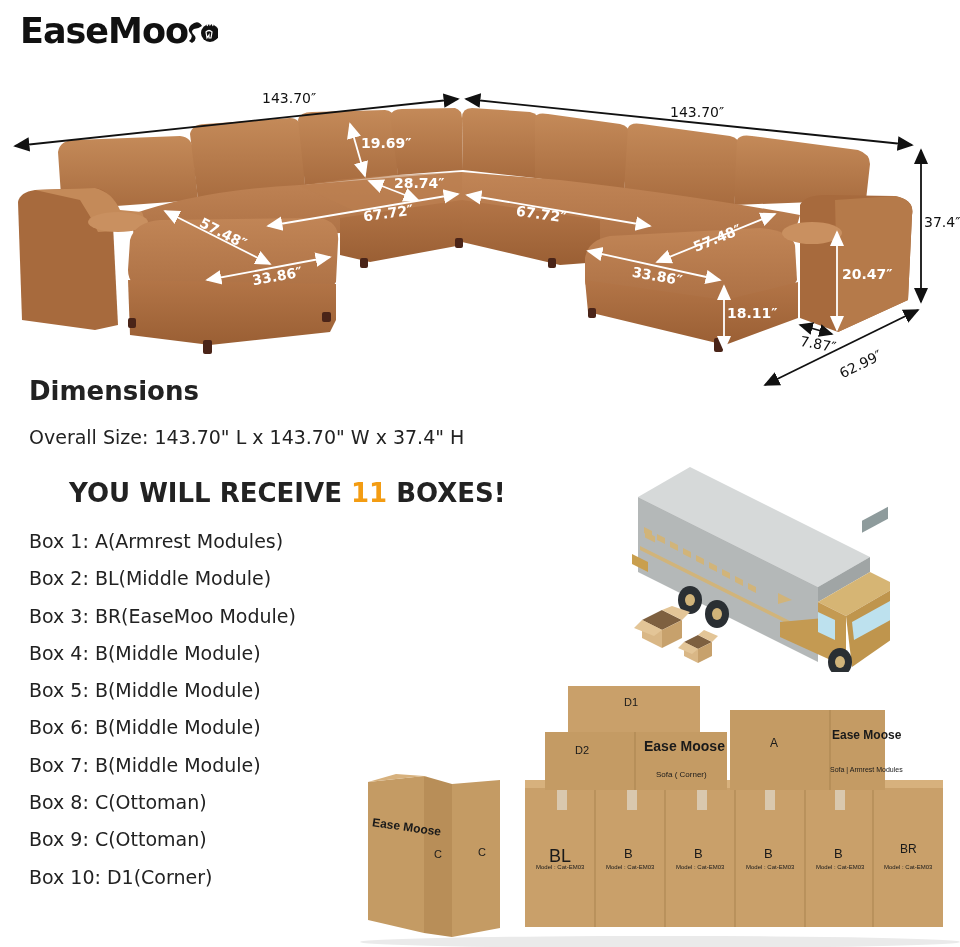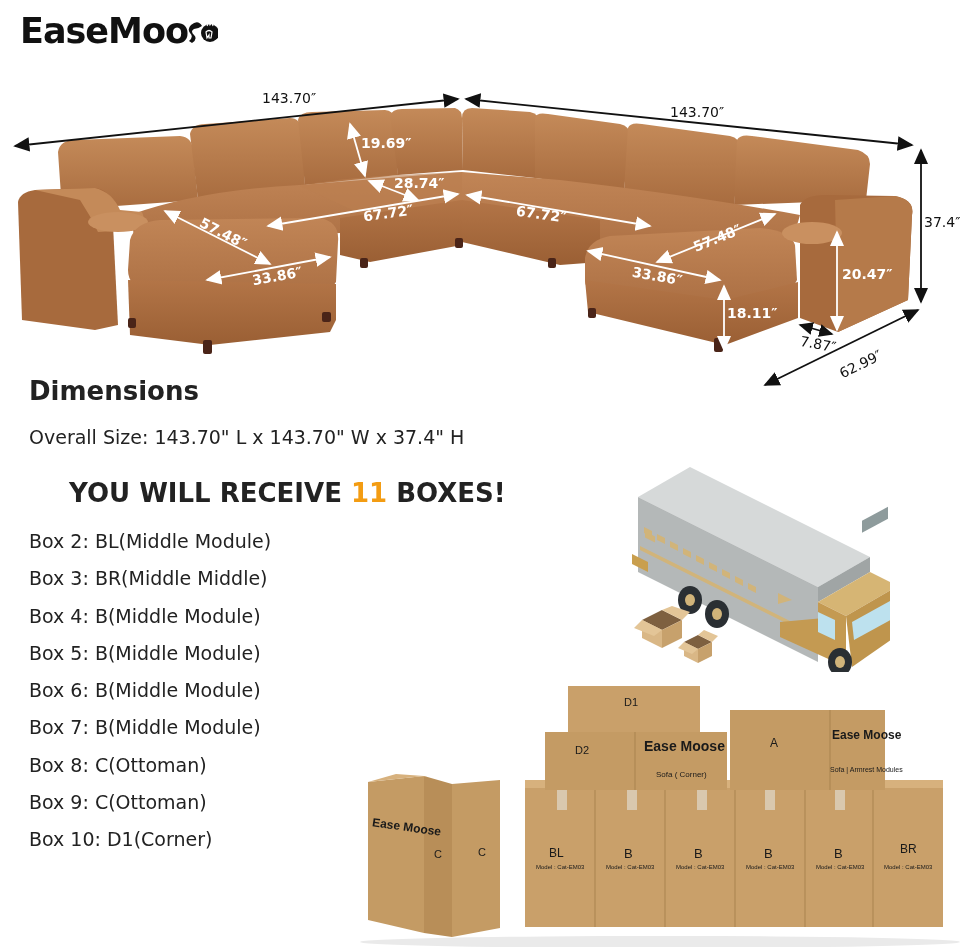--- a/index.html
+++ b/index.html
@@ -137,22 +137,23 @@
   <span class="dim-label light" style="left:632px; top:180px; transform:rotate(10deg);">33.86″</span>
   <span class="dim-label light" style="left:842px; top:178px;">20.47″</span>
   <span class="dim-label light" style="left:727px; top:217px;">18.11″</span>
 </div>
 
 <div class="section-title">Dimensions</div>
 <div class="overall">Overall Size: 143.70" L x 143.70" W x 37.4" H</div>
 <div class="receive"><span>YOU WILL RECEIVE </span><span class="count">11</span><span> BOXES!</span></div>
 
 <ul class="box-list">
+  <li>Box 1: A(Armrest Modules)</li>
   <li>Box 2: BL(Middle Module)</li>
-  <li>Box 3: BR(Middle Middle)</li>
+  <li>Box 3: BR(EaseMoo Module)</li>
   <li>Box 4: B(Middle Module)</li>
   <li>Box 5: B(Middle Module)</li>
   <li>Box 6: B(Middle Module)</li>
   <li>Box 7: B(Middle Module)</li>
   <li>Box 8: C(Ottoman)</li>
   <li>Box 9: C(Ottoman)</li>
   <li>Box 10: D1(Corner)</li>
 </ul>
 
 <div class="truck-wrap">
@@ -256,21 +257,21 @@
   <span class="box-text" style="left:284px;top:58px;font-size:14px;font-weight:bold;">Ease Moose</span>
   <span class="box-text" style="left:296px;top:90px;font-size:8px;">Sofa ( Corner)</span>
   <span class="box-text" style="left:410px;top:56px;font-size:12px;">A</span>
   <span class="box-text" style="left:472px;top:48px;font-size:12px;font-weight:bold;">Ease Moose</span>
   <span class="box-text" style="left:470px;top:86px;font-size:7px;">Sofa | Armrest Modules</span>
 
   <span class="box-text" style="left:12px;top:140px;font-size:12px;font-weight:bold;transform:rotate(8deg);">Ease Moose</span>
   <span class="box-text" style="left:74px;top:168px;font-size:11px;">C</span>
   <span class="box-text" style="left:118px;top:166px;font-size:11px;">C</span>
 
-  <span class="box-text" style="left:189px;top:166px;font-size:12px;">BL</span>
+  <span class="box-text" style="left:189px;top:166px;font-size:18px;">BL</span>
   <span class="box-text" style="left:264px;top:166px;font-size:13px;">B</span>
   <span class="box-text" style="left:334px;top:166px;font-size:13px;">B</span>
   <span class="box-text" style="left:404px;top:166px;font-size:13px;">B</span>
   <span class="box-text" style="left:474px;top:166px;font-size:13px;">B</span>
   <span class="box-text" style="left:540px;top:162px;font-size:12px;">BR</span>
   <span class="box-text" style="left:176px;top:184px;font-size:6px;">Model : Cat-EM03</span>
   <span class="box-text" style="left:246px;top:184px;font-size:6px;">Model : Cat-EM03</span>
   <span class="box-text" style="left:316px;top:184px;font-size:6px;">Model : Cat-EM03</span>
   <span class="box-text" style="left:386px;top:184px;font-size:6px;">Model : Cat-EM03</span>
   <span class="box-text" style="left:456px;top:184px;font-size:6px;">Model : Cat-EM03</span>

